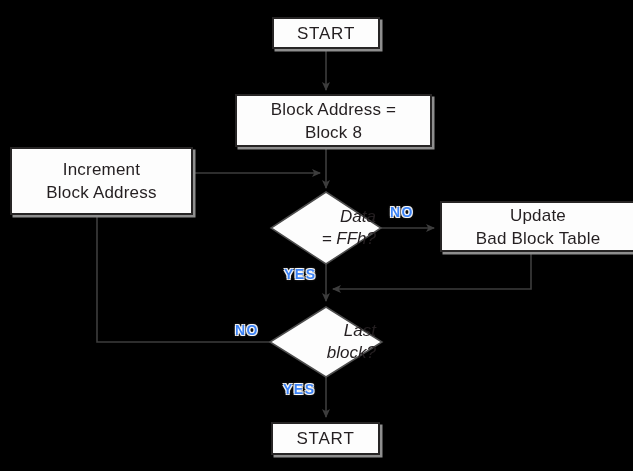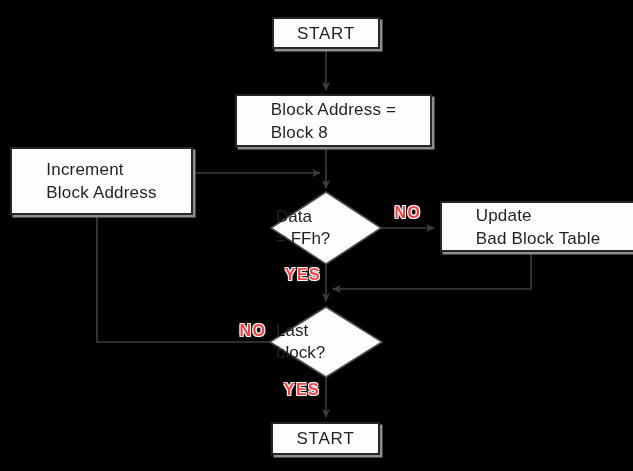--- a/index.html
+++ b/index.html
@@ -22,46 +22,46 @@
   }
   .node {
     position: absolute;
     box-sizing: border-box;
     background: #fdfdfd;
     border: 2px solid #272525;
     box-shadow: 2.5px 2.5px 0 #8e8e8e;
     display: flex;
     align-items: center;
     justify-content: center;
-    text-align: left;
+    text-align: center;
     color: #241f21;
     font-size: 17px;
     line-height: 23px;
     white-space: pre-line;
     letter-spacing: 0.2px;
   }
   .node--terminal {
     letter-spacing: 0.8px;
   }
   .dtext {
     position: absolute;
-    text-align: left;
+    text-align: right;
     color: #241f21;
     font-size: 17px;
     line-height: 22px;
     white-space: pre-line;
     pointer-events: none;
+    font-style: italic;
   }
   .edge-label {
     position: absolute;
-    font-size: 16px;
+    font-size: 14px;
     font-weight: bold;
     letter-spacing: 1.5px;
-    color: #ef4444;
-    text-align: center;
+    color: #3b82f6;
     text-shadow:
       -1px -1px 0 rgba(255,255,255,0.9),
        1px -1px 0 rgba(255,255,255,0.9),
       -1px  1px 0 rgba(255,255,255,0.9),
        1px  1px 0 rgba(255,255,255,0.9),
        0 0 3px rgba(255,255,255,0.55);
   }
 </style>
 </head>
 <body>

